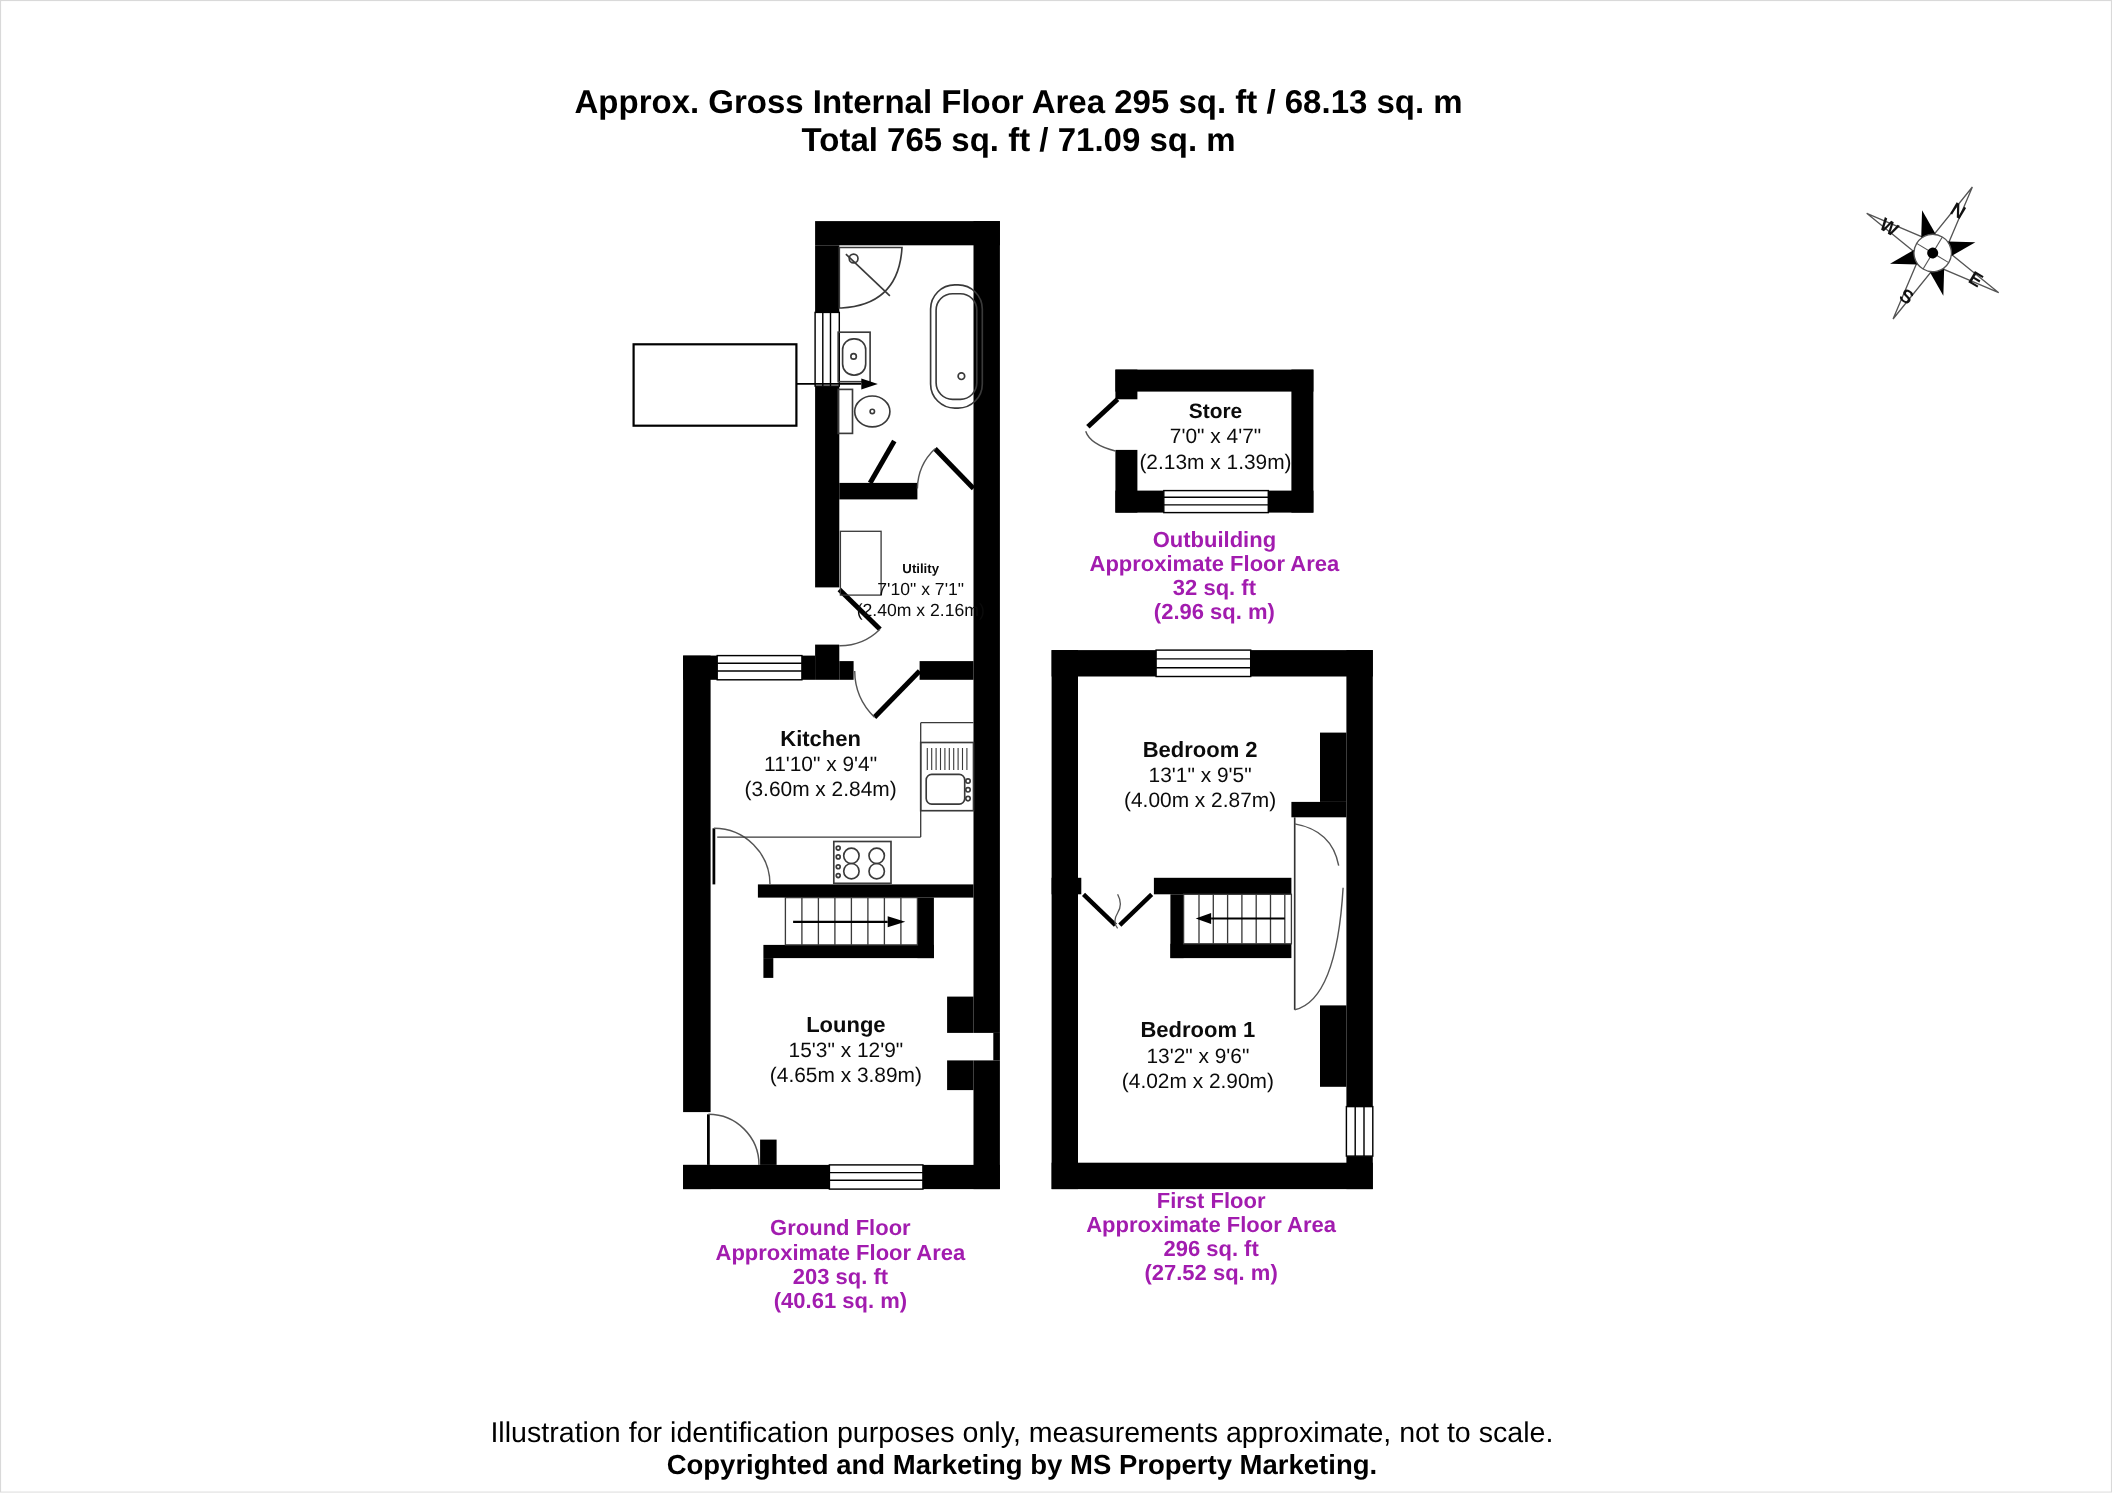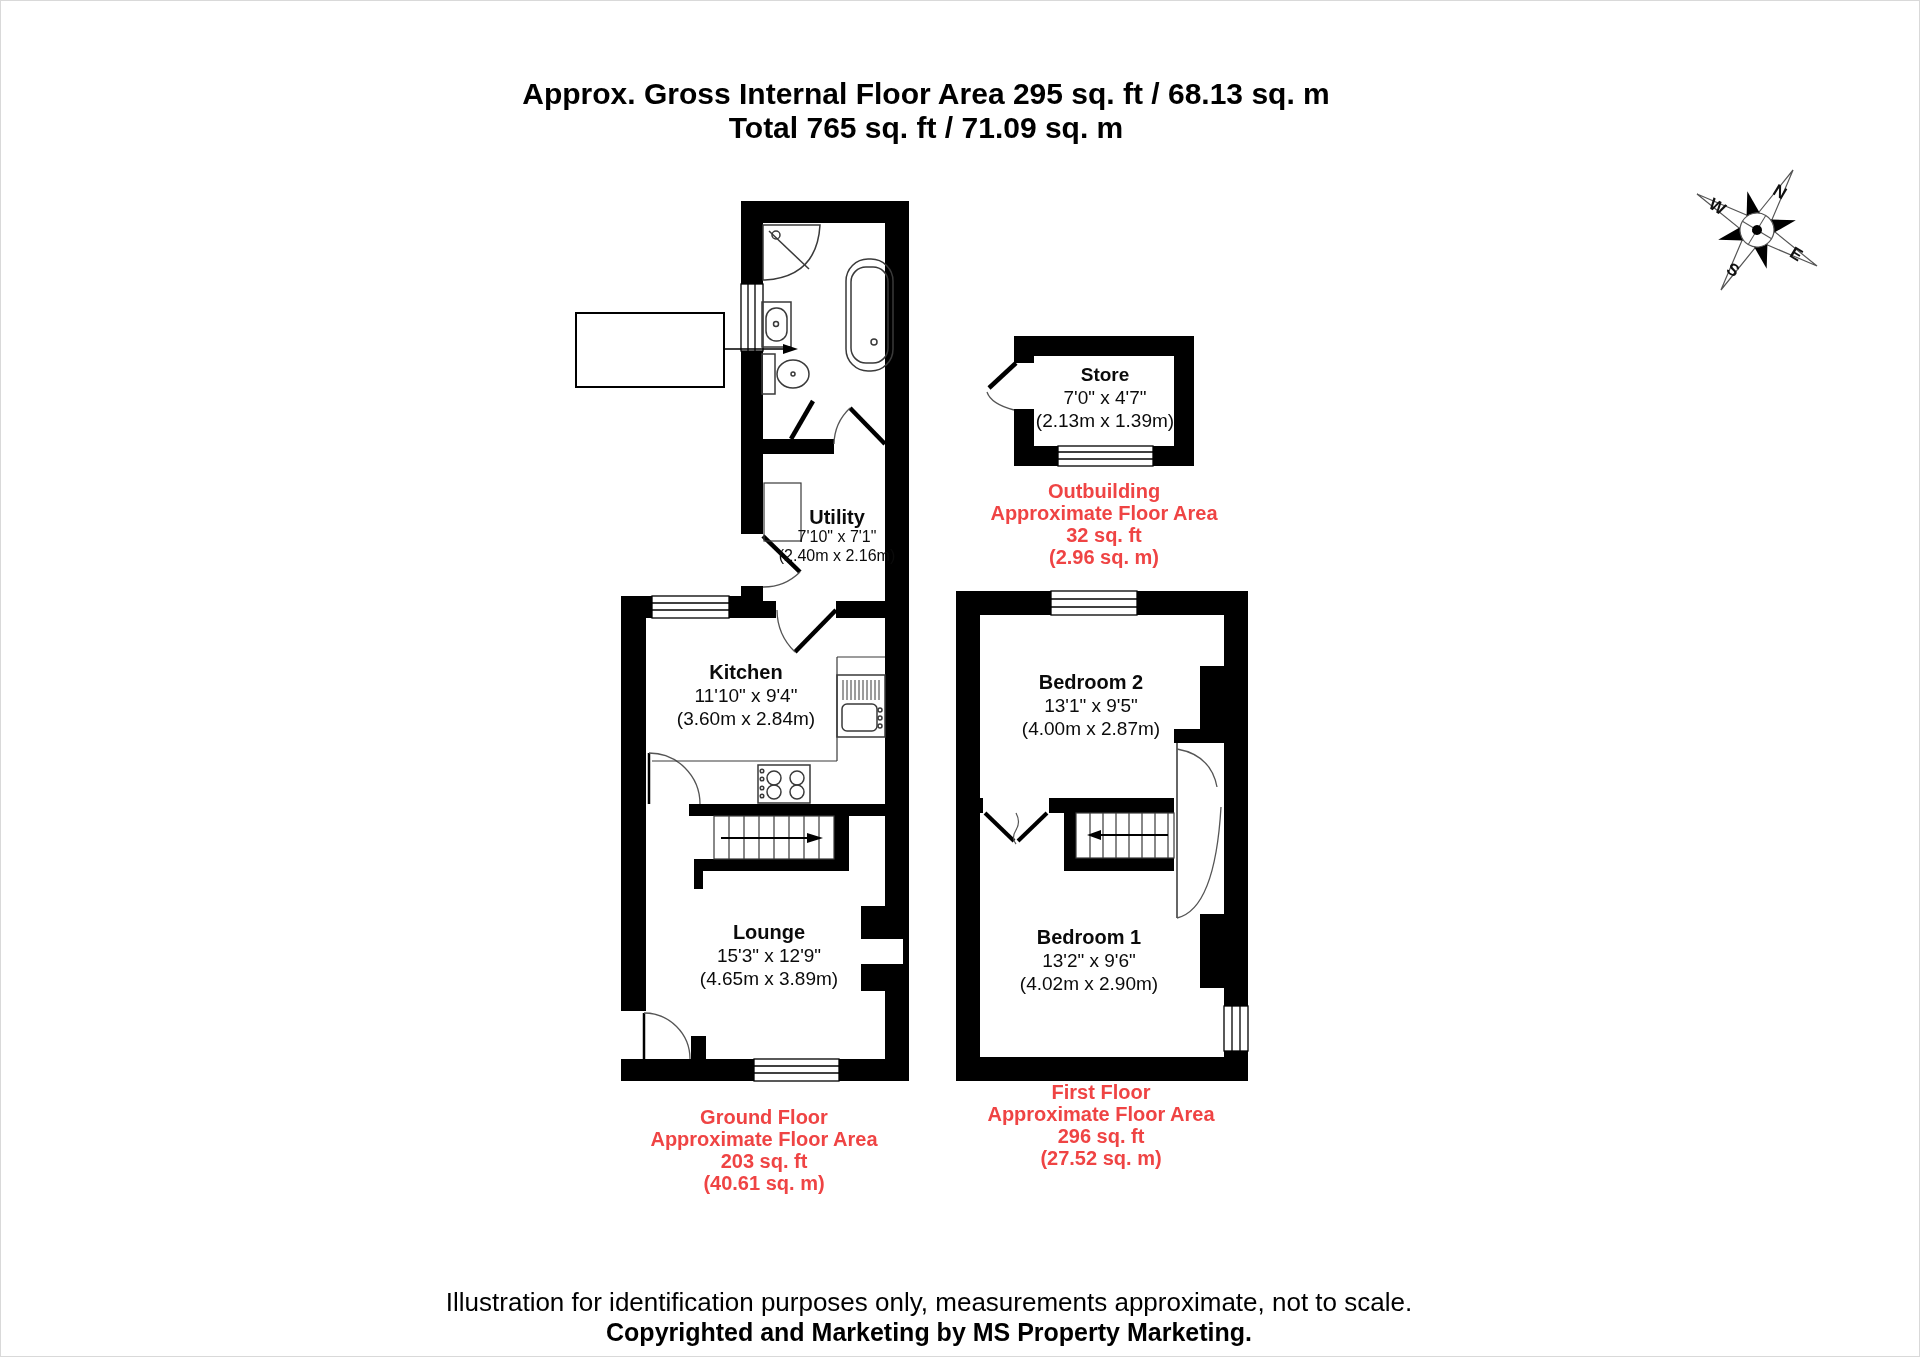--- a/index.html
+++ b/index.html
@@ -3,28 +3,28 @@
 <meta charset="utf-8">
 <style>
   html,body{margin:0;padding:0;background:#fff;}
   .page{position:relative;width:1920px;height:1357px;background:#ffffff;overflow:hidden;
         font-family:"Liberation Sans",sans-serif;color:#111;border:1px solid #d9d9d9;box-sizing:border-box;}
   .header{position:absolute;left:330px;top:76px;width:1190px;text-align:center;
           font-weight:bold;font-size:30px;line-height:34px;color:#000;}
   .room-label{position:absolute;text-align:center;color:#0b0b0b;}
   .room-label .rname{font-weight:bold;font-size:20px;line-height:23px;}
   .room-label .rdim{font-size:19px;line-height:23px;}
-  .room-label.small .rname{font-size:20px;line-height:19px;}
+  .room-label.small .rname{font-size:12px;line-height:19px;}
   .room-label.small .rdim{font-size:16px;line-height:19px;}
   .room-label.store .rname{font-size:19px;line-height:23px;}
   .room-label.store .rdim{font-size:19px;line-height:23px;}
   .callout-label{position:absolute;text-align:center;color:#0b0b0b;}
   .callout-label .rname{font-weight:bold;font-size:21px;line-height:24px;}
   .callout-label .rdim{font-size:20px;line-height:24px;}
-  .caption{position:absolute;text-align:center;font-weight:bold;font-size:20px;line-height:22px;color:#ef4444;}
+  .caption{position:absolute;text-align:center;font-weight:bold;font-size:20px;line-height:22px;color:#a21caf;}
   .footer{position:absolute;left:328px;top:1286px;width:1200px;text-align:center;color:#000;}
   .footer .f1{font-size:26px;line-height:30px;font-weight:normal;}
   .footer .f2{font-size:25px;line-height:30px;font-weight:bold;}
   svg{position:absolute;left:0;top:0;}
 </style>
 </head>
 <body>
 
 <div class="page">
 

